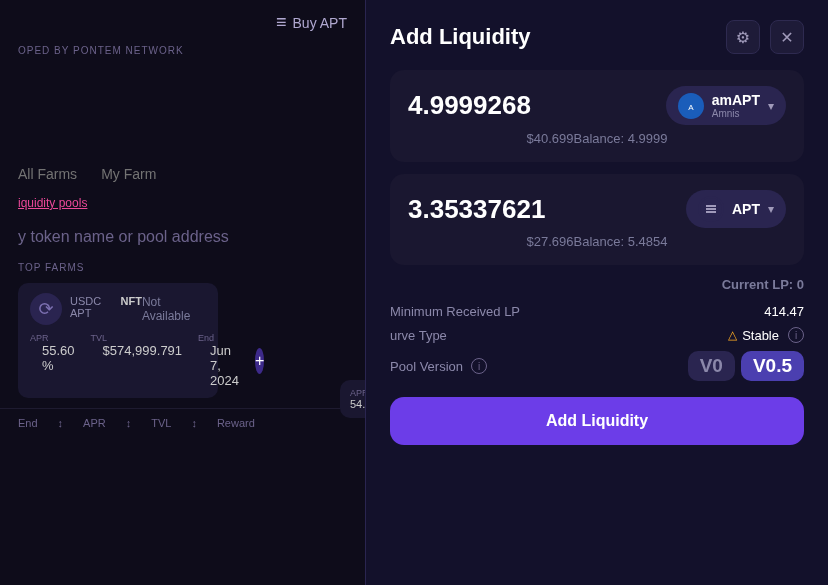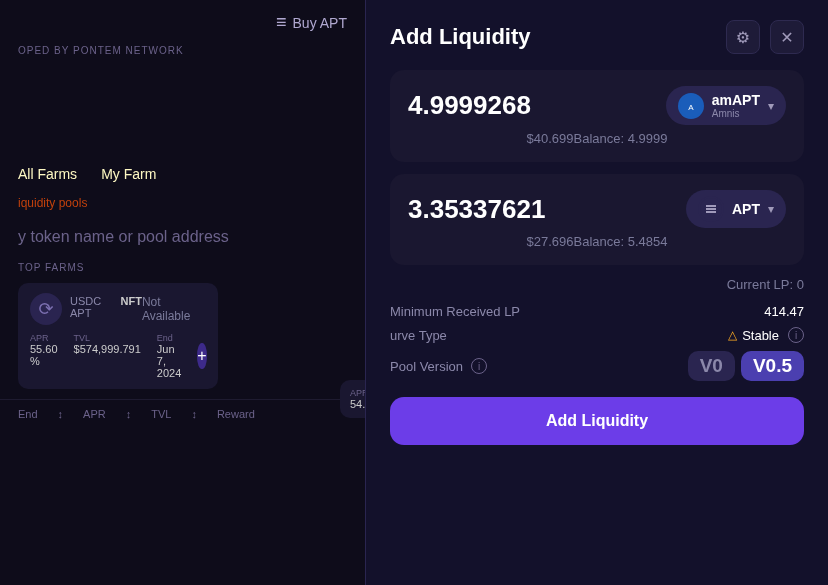--- a/index.html
+++ b/index.html
@@ -45,29 +45,30 @@
       color: #6b628a;
       letter-spacing: 1px;
       padding: 0 18px 10px;
     }
 
     .tabs-row {
       display: flex;
       gap: 24px;
       padding: 10px 18px;
       margin-top: 90px;
-      color: #fef9c3;
+      color: #737373;
       font-size: 14px;
     }
     .tabs-row span { cursor: pointer; }
 
     .liquidity-label {
       font-size: 12px;
-      color: #c2410c;
+      color: #ec4899;
       padding: 4px 18px;
+      text-decoration: underline;
     }
 
     .search-row {
       padding: 8px 18px;
       color: #6b628a;
       font-size: 16px;
       margin-top: 6px;
     }
 
     .top-farms-label {
@@ -115,21 +116,21 @@
       font-weight: 600;
     }
     .farm-na {
       font-size: 12px; color: #7a7a9a;
     }
     .farm-card-bottom {
       display: flex; gap: 16px; margin-top: 4px;
     }
     .farm-stat { display: flex; flex-direction: column; }
     .farm-stat-label { font-size: 9px; color: #6b628a; }
-    .farm-stat-val { font-size: 11px; color: #ccc; }
+    .farm-stat-val { font-size: 13px; color: #ccc; margin-left: 12px; }
 
     .farm-add-btn {
       width: 26px; height: 26px;
       border-radius: 50%;
       background: #3d2a8a;
       border: none;
       color: #fff;
       font-size: 16px;
       cursor: pointer;
       display: flex; align-items: center; justify-content: center;
@@ -267,20 +268,21 @@
       font-size: 13px;
       color: #7a7a9a;
     }
 
     .info-row {
       display: flex;
       justify-content: flex-end;
       align-items: center;
       font-size: 13px;
       color: #7a7a9a;
+      font-weight: bold;
     }
 
     .info-table {
       display: flex;
       flex-direction: column;
       gap: 8px;
     }
 
     .info-line {
       display: flex;

